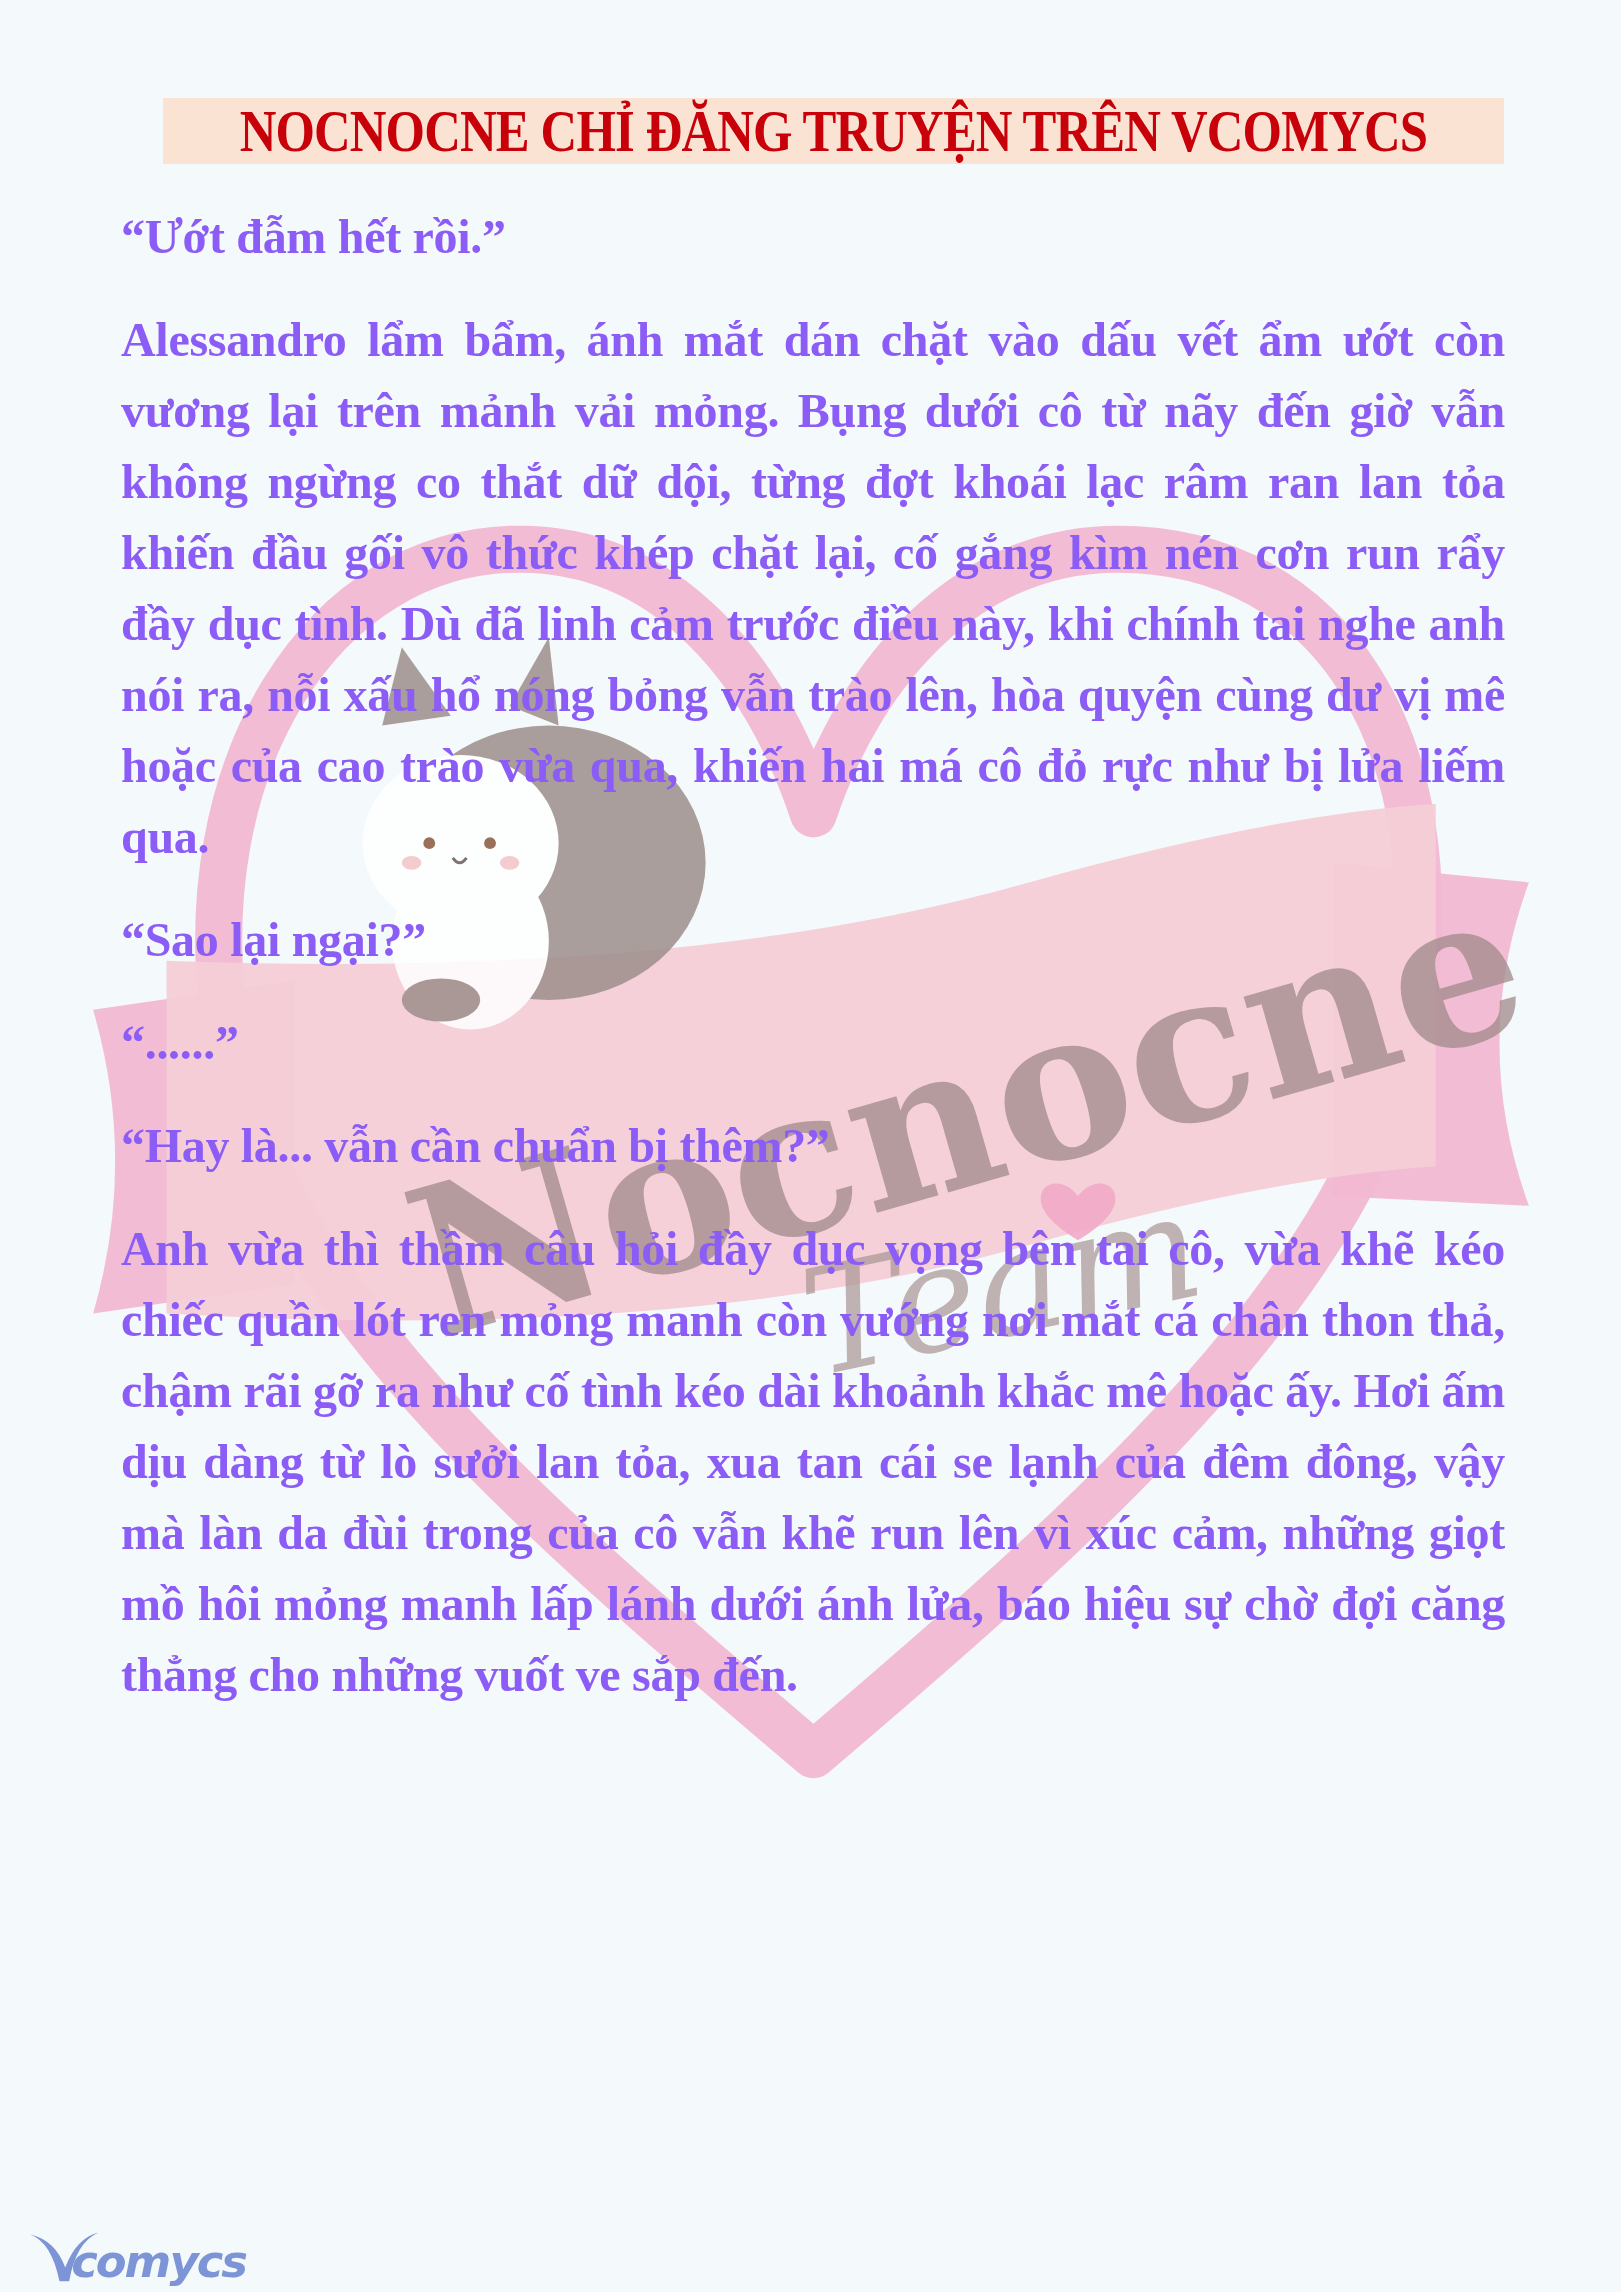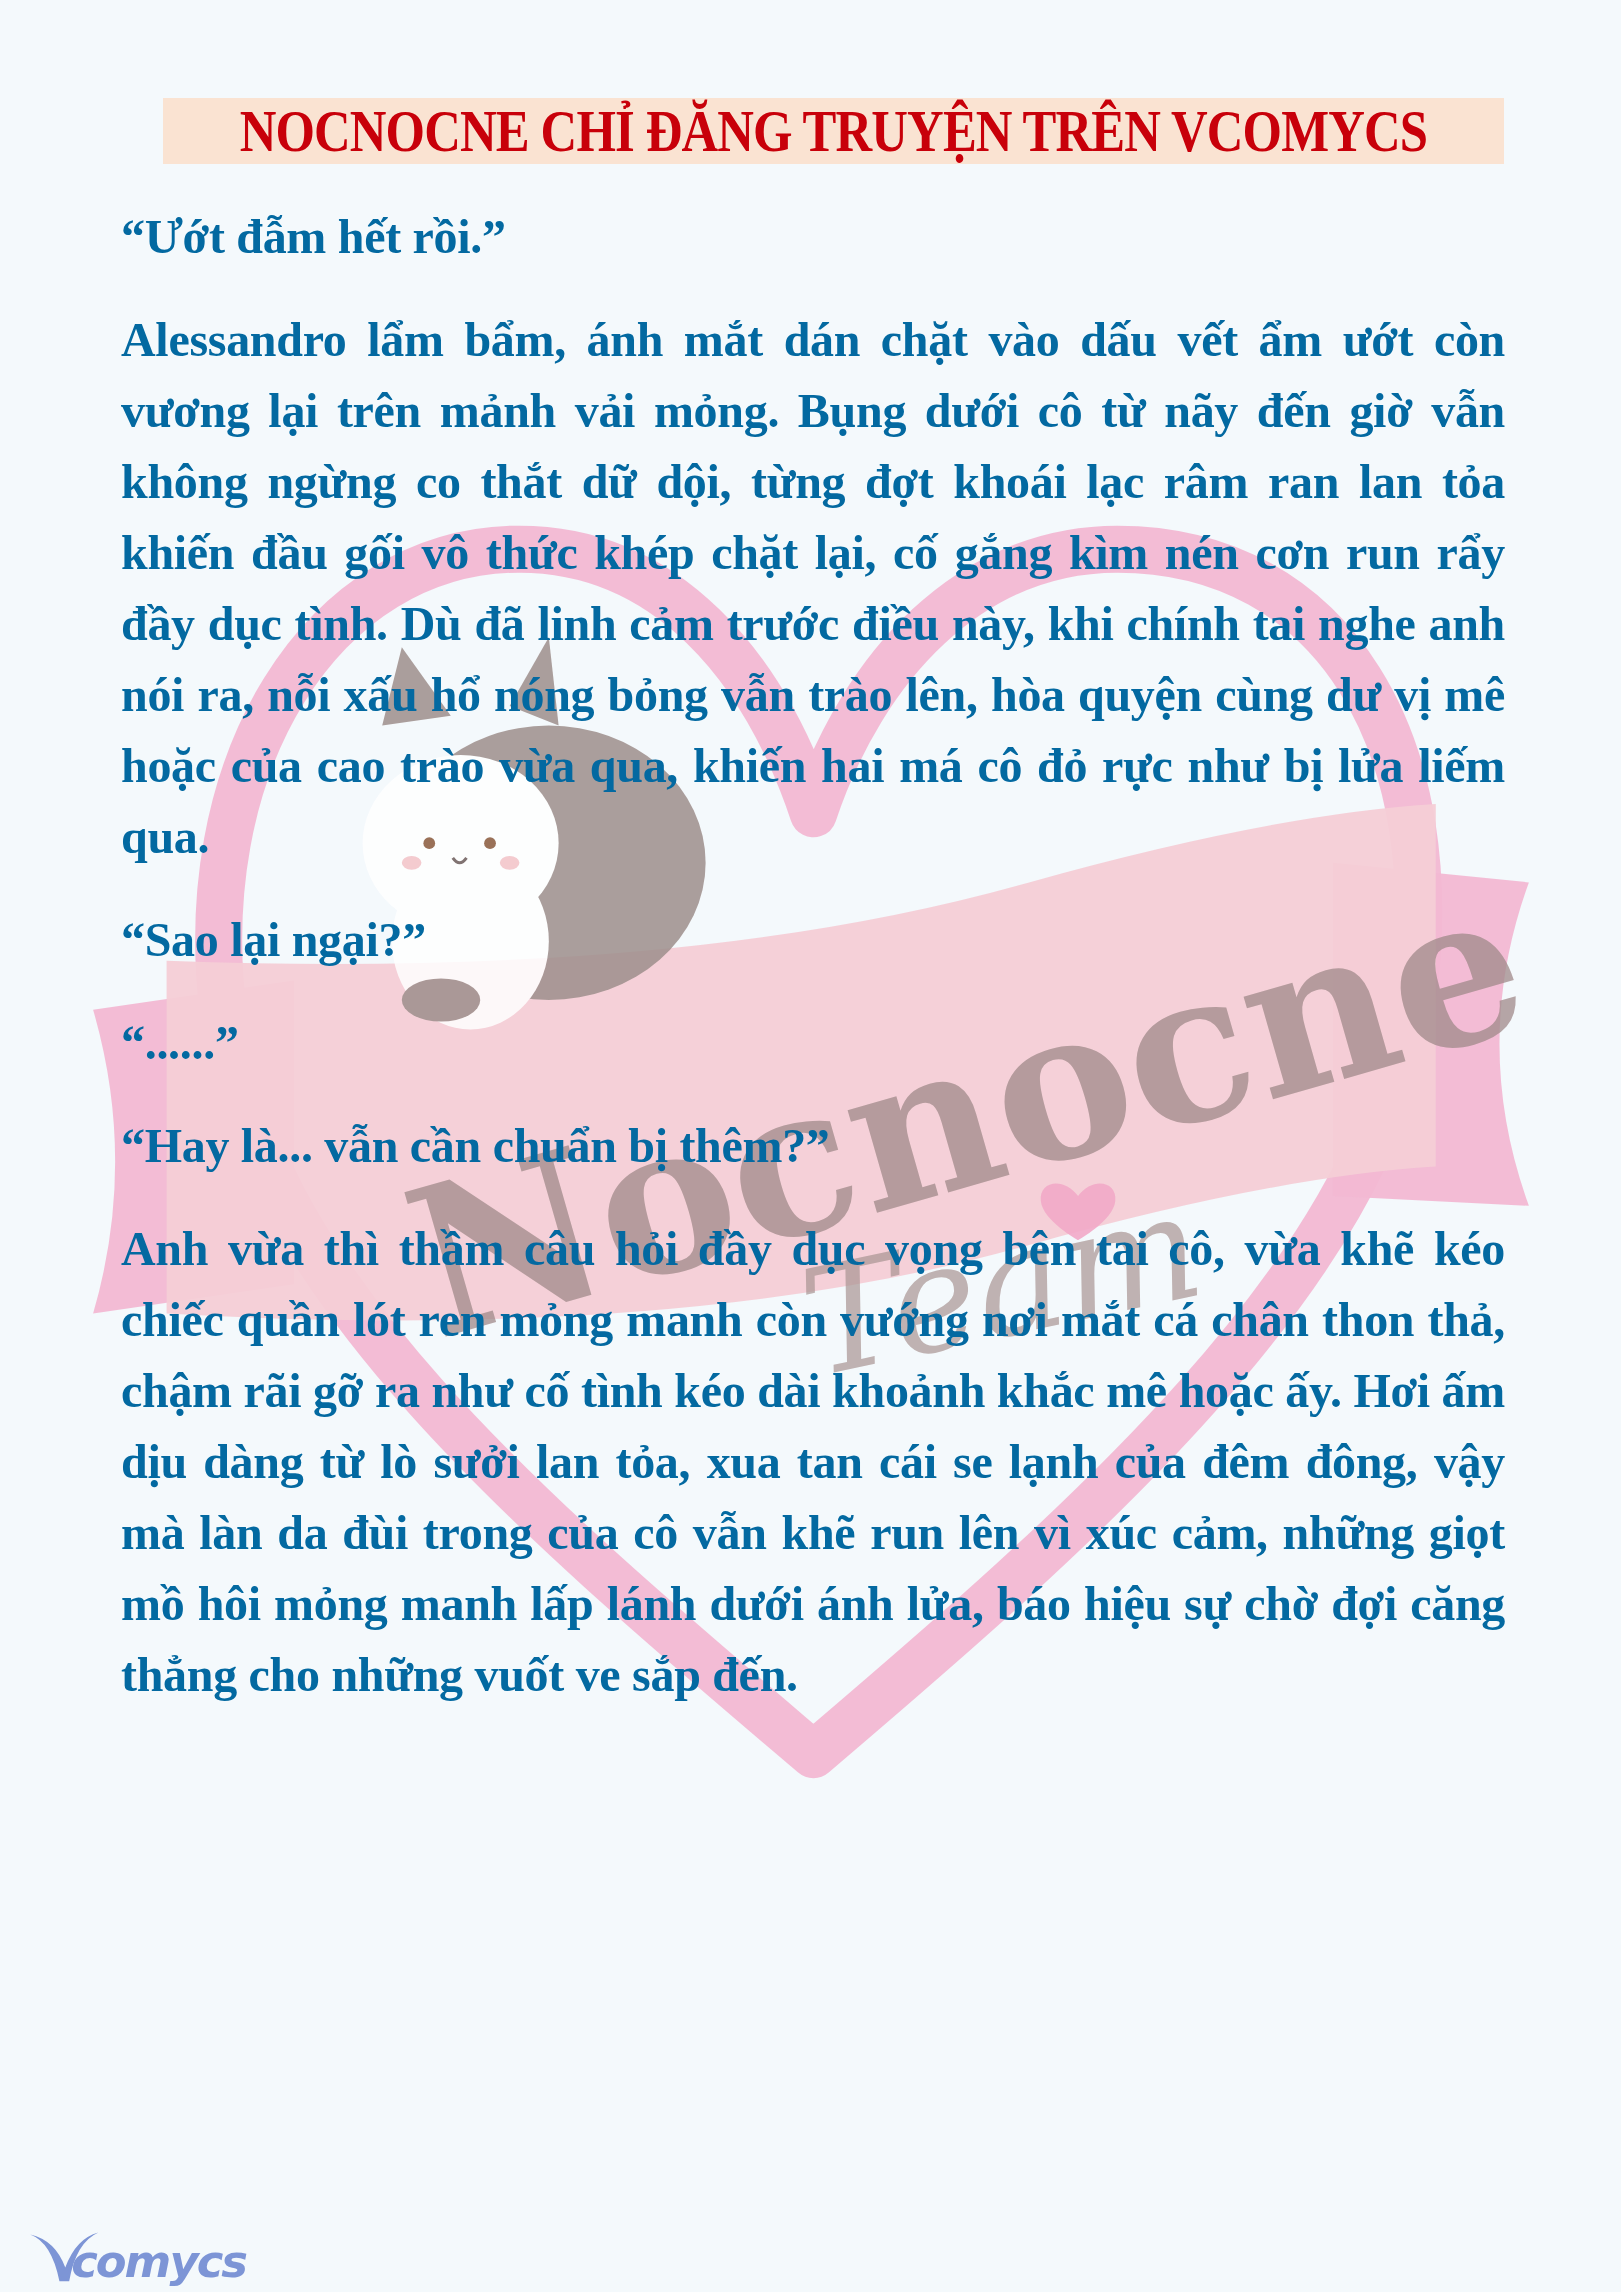--- a/index.html
+++ b/index.html
@@ -46,21 +46,21 @@
     white-space: nowrap;
     transform: scaleX(0.86);
     transform-origin: center;
   }
   .content {
     position: absolute;
     left: 121px;
     top: 201px;
     width: 1384px;
     z-index: 2;
-    color: #0369a1;
+    color: #8b5cf6;
   }
   .para {
     margin: 0 0 32px 0;
     font-size: 48px;
     line-height: 71px;
     text-align: justify;
     font-weight: bold;
     letter-spacing: -0.3px;
   }
   .para.short { text-align: left; }

